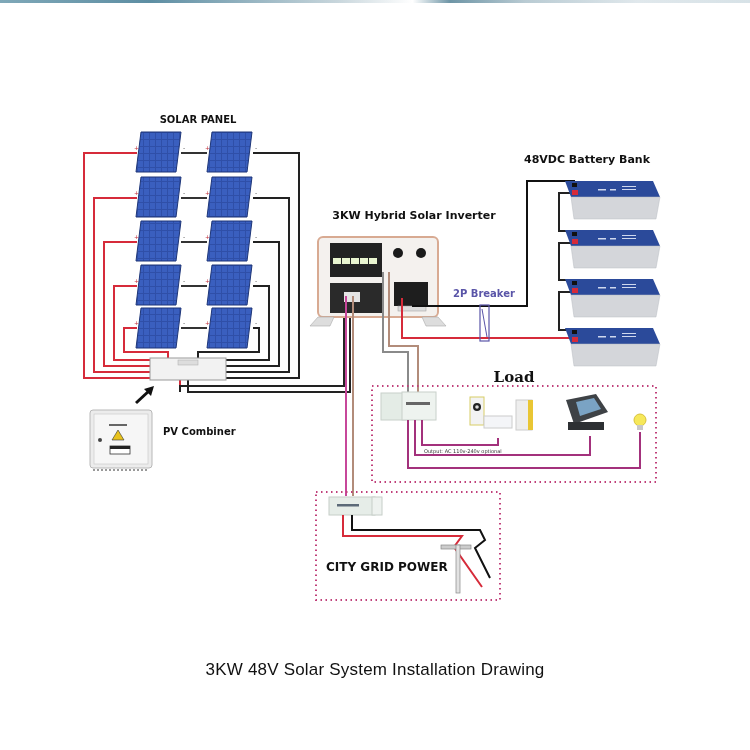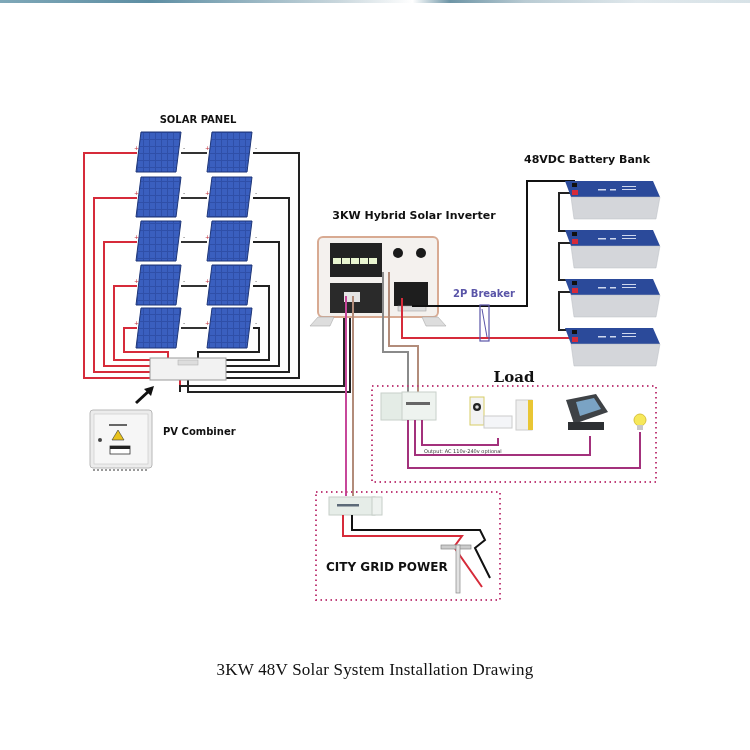--- a/index.html
+++ b/index.html
@@ -3,21 +3,21 @@
 <meta charset="utf-8">
 <style>
   html, body { margin:0; padding:0; background:#ffffff; }
   body { width:750px; height:750px; position:relative; overflow:hidden; font-family:"DejaVu Sans", sans-serif; }
   #top-strip { position:absolute; left:0; top:0; width:750px; height:3px;
     background:linear-gradient(90deg,#7fa8b8 0%,#5d8ea3 20%,#c8d6dc 45%,#ffffff 55%,#6e95a6 60%,#b9cbd3 70%,#e0e8ec 85%,#d7e2e7 100%); }
   svg { position:absolute; left:0; top:0; }
   .lbl { font-family:"DejaVu Sans", sans-serif; font-weight:bold; fill:#111; }
   .lbl-serif { font-family:"DejaVu Serif", serif; font-weight:bold; fill:#111; }
   #caption { position:absolute; left:0; top:660px; width:750px; text-align:center;
-    font-family:Liberation Serif, serif; font-size:17px; color:#111; letter-spacing:0.2px; }
+    font-family:Liberation Sans, sans-serif; font-size:17px; color:#111; letter-spacing:0.2px; }
 </style>
 </head>
 <body>
 
 <div id="top-strip"></div>
 
 <svg width="750" height="750" viewBox="0 0 750 750">
   <defs>
     <pattern id="cells" width="6" height="7" patternUnits="userSpaceOnUse">
       <rect width="6" height="7" fill="#2f4fa8"></rect>

